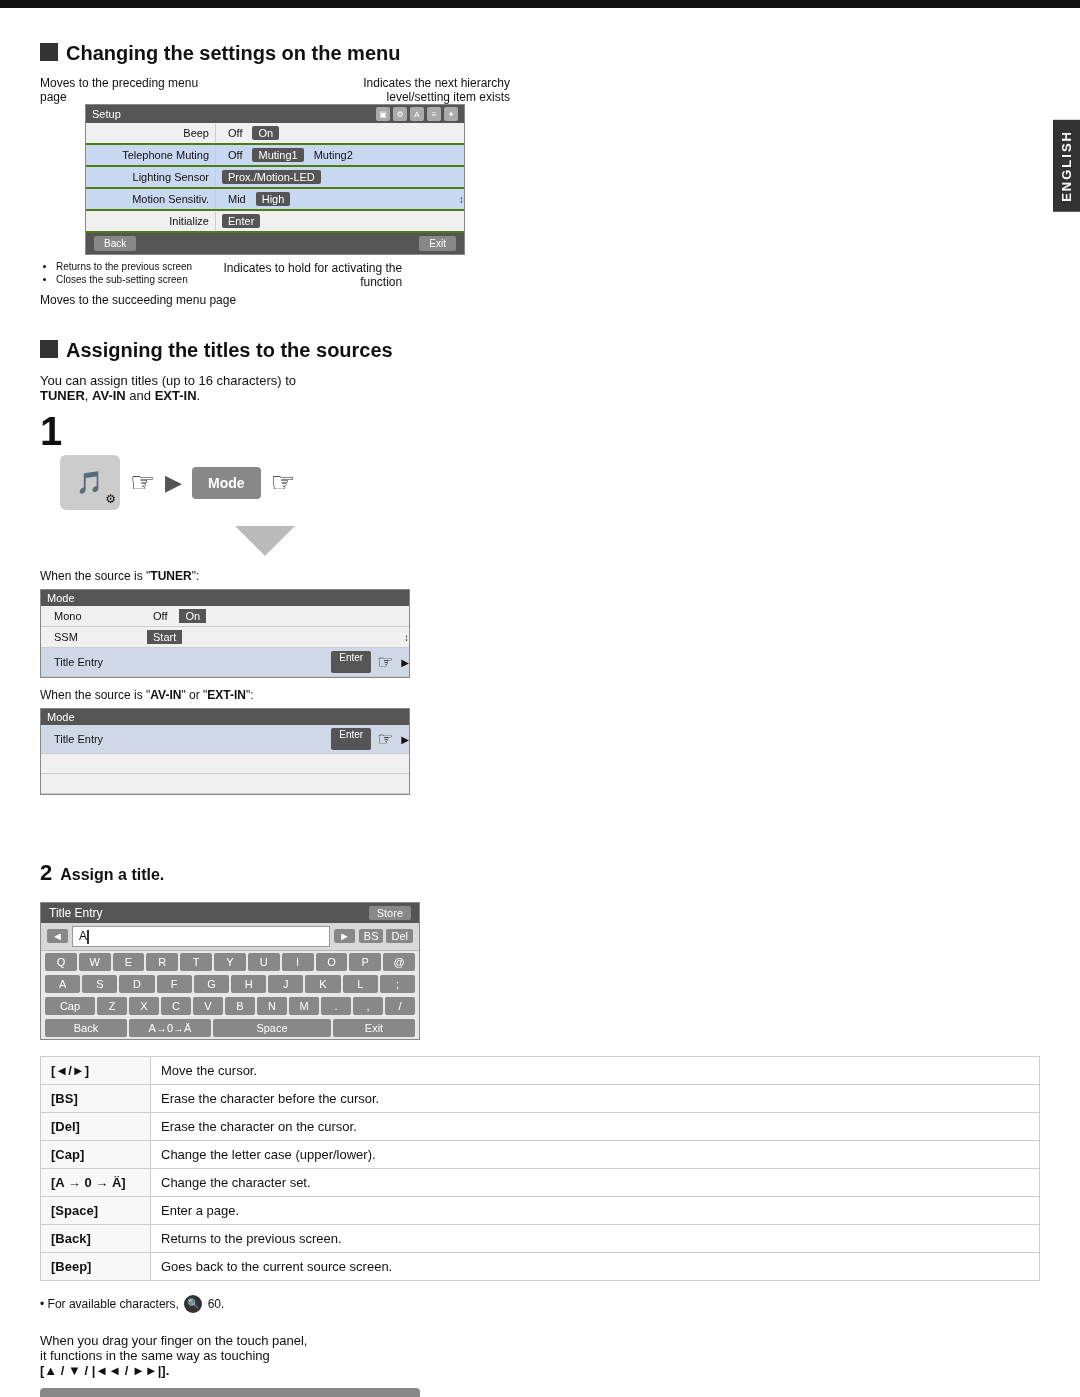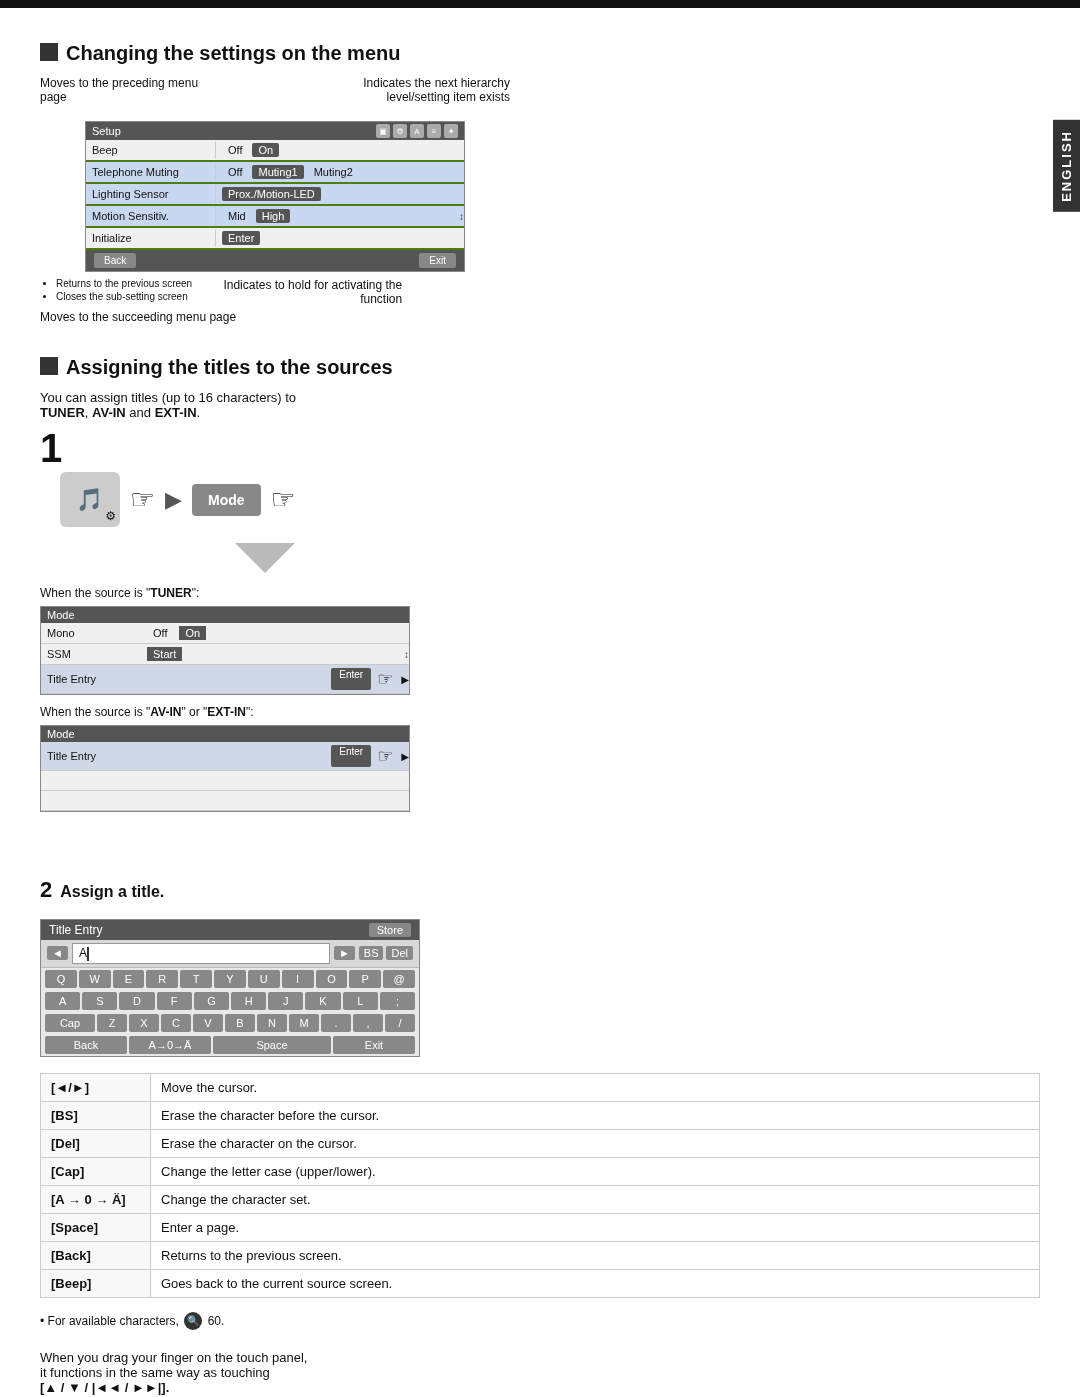--- a/index.html
+++ b/index.html
@@ -91,32 +91,33 @@
     .section-title-text {
       line-height: 1.3;
     }
     
     .menu-section {
       margin-bottom: 30px;
     }
     .menu-annotations {
       display: flex;
       justify-content: space-between;
-      margin-bottom: 17px;
+      margin-bottom: 0;
       font-size: 12px;
     }
     .annotation-left { max-width: 160px; }
     .annotation-right { max-width: 200px; text-align: right; }
     
     .setup-screen {
       border: 1px solid #888;
       background: #e8e8e8;
       width: 380px;
       margin: 0 auto 6px auto;
       font-size: 11px;
+      text-align: right;
     }
     .setup-header {
       background: #555;
       color: #fff;
       padding: 2px 6px;
       display: flex;
       align-items: center;
       gap: 4px;
       font-size: 11px;
     }
@@ -266,21 +267,21 @@
     .mode-row {
       display: flex;
       border-bottom: 1px solid #ccc;
       align-items: center;
       background: #f0f0f0;
     }
     .mode-row.selected-row {
       background: #d0d8e8;
     }
     .mode-row-label {
-      padding: 3px 6px;
+      padding: 3px 13px;
       width: 100px;
       font-size: 11px;
     }
     .mode-row-val {
       padding: 3px 6px;
       flex: 1;
       font-size: 11px;
       display: flex;
       gap: 6px;
     }

